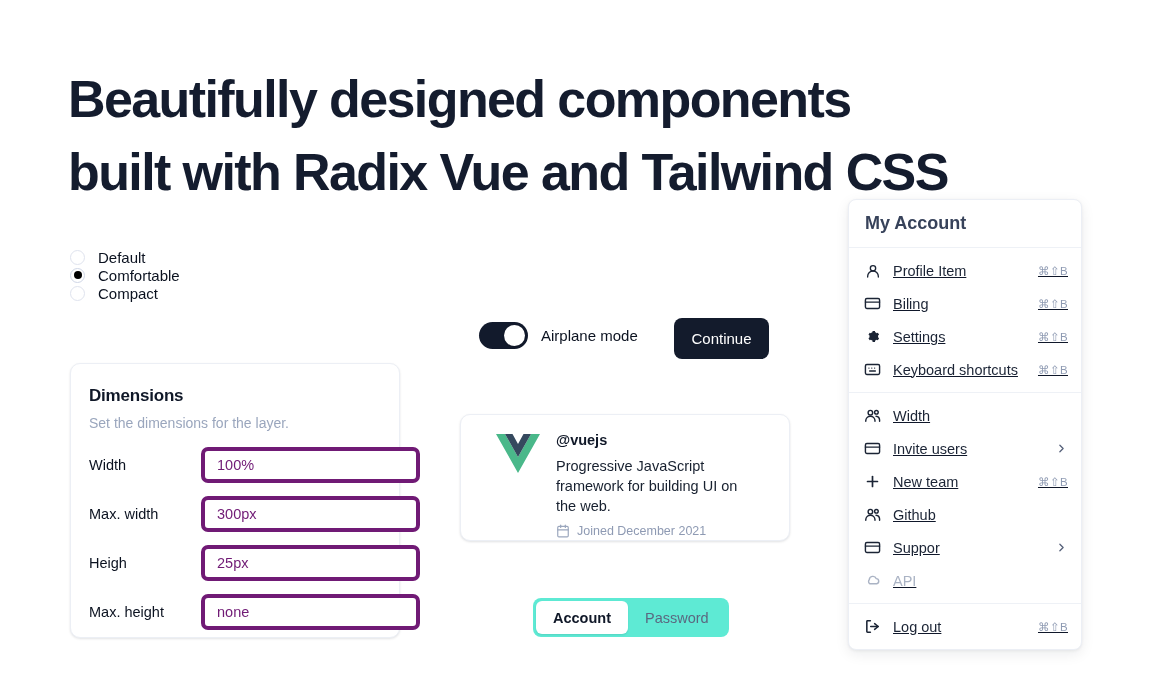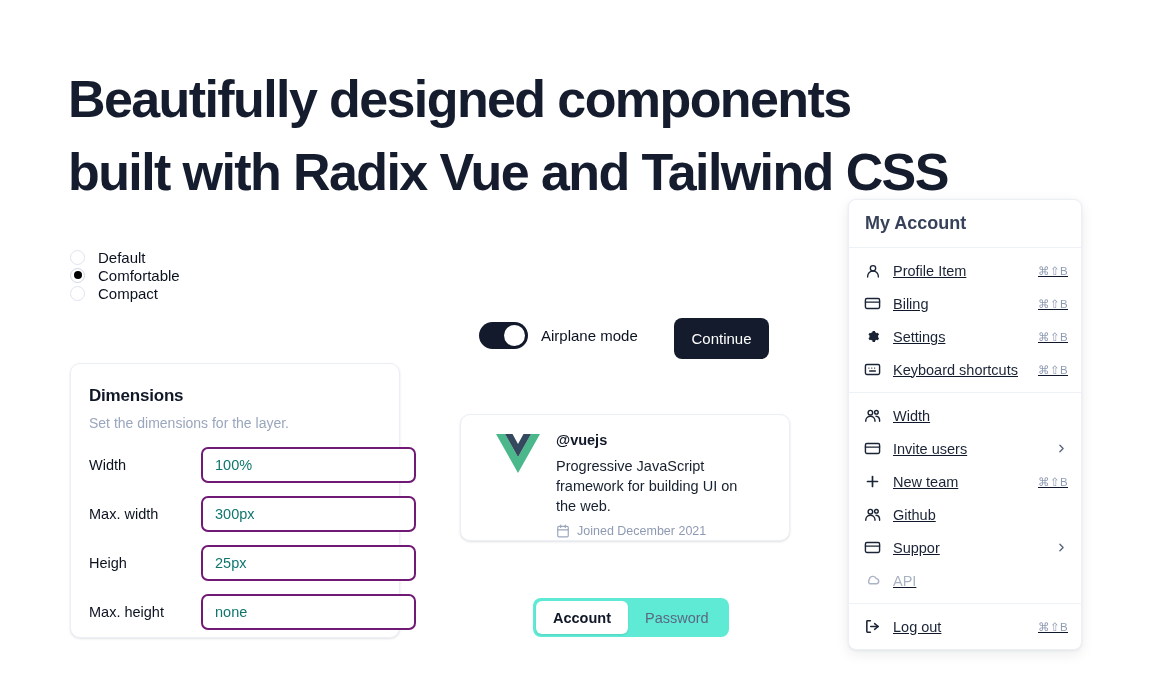--- a/index.html
+++ b/index.html
@@ -114,26 +114,26 @@
   .dim-label {
     width: 112px;
     font-size: 14.5px;
     color: #0b1220;
     flex: none;
   }
   .dim-input {
     flex: 1;
     height: 36px;
     box-sizing: border-box;
-    border: 2px solid #701a75;
+    border: 4px solid #701a75;
     border-radius: 7px;
     background: #ffffff;
     font-family: "Liberation Sans", sans-serif;
     font-size: 14.5px;
-    color: #0f766e;
+    color: #701a75;
     padding: 0 12px;
     outline: none;
   }
 
   
   .switch-row {
     position: absolute;
     left: 479px;
     top: 322px;
     display: flex;

